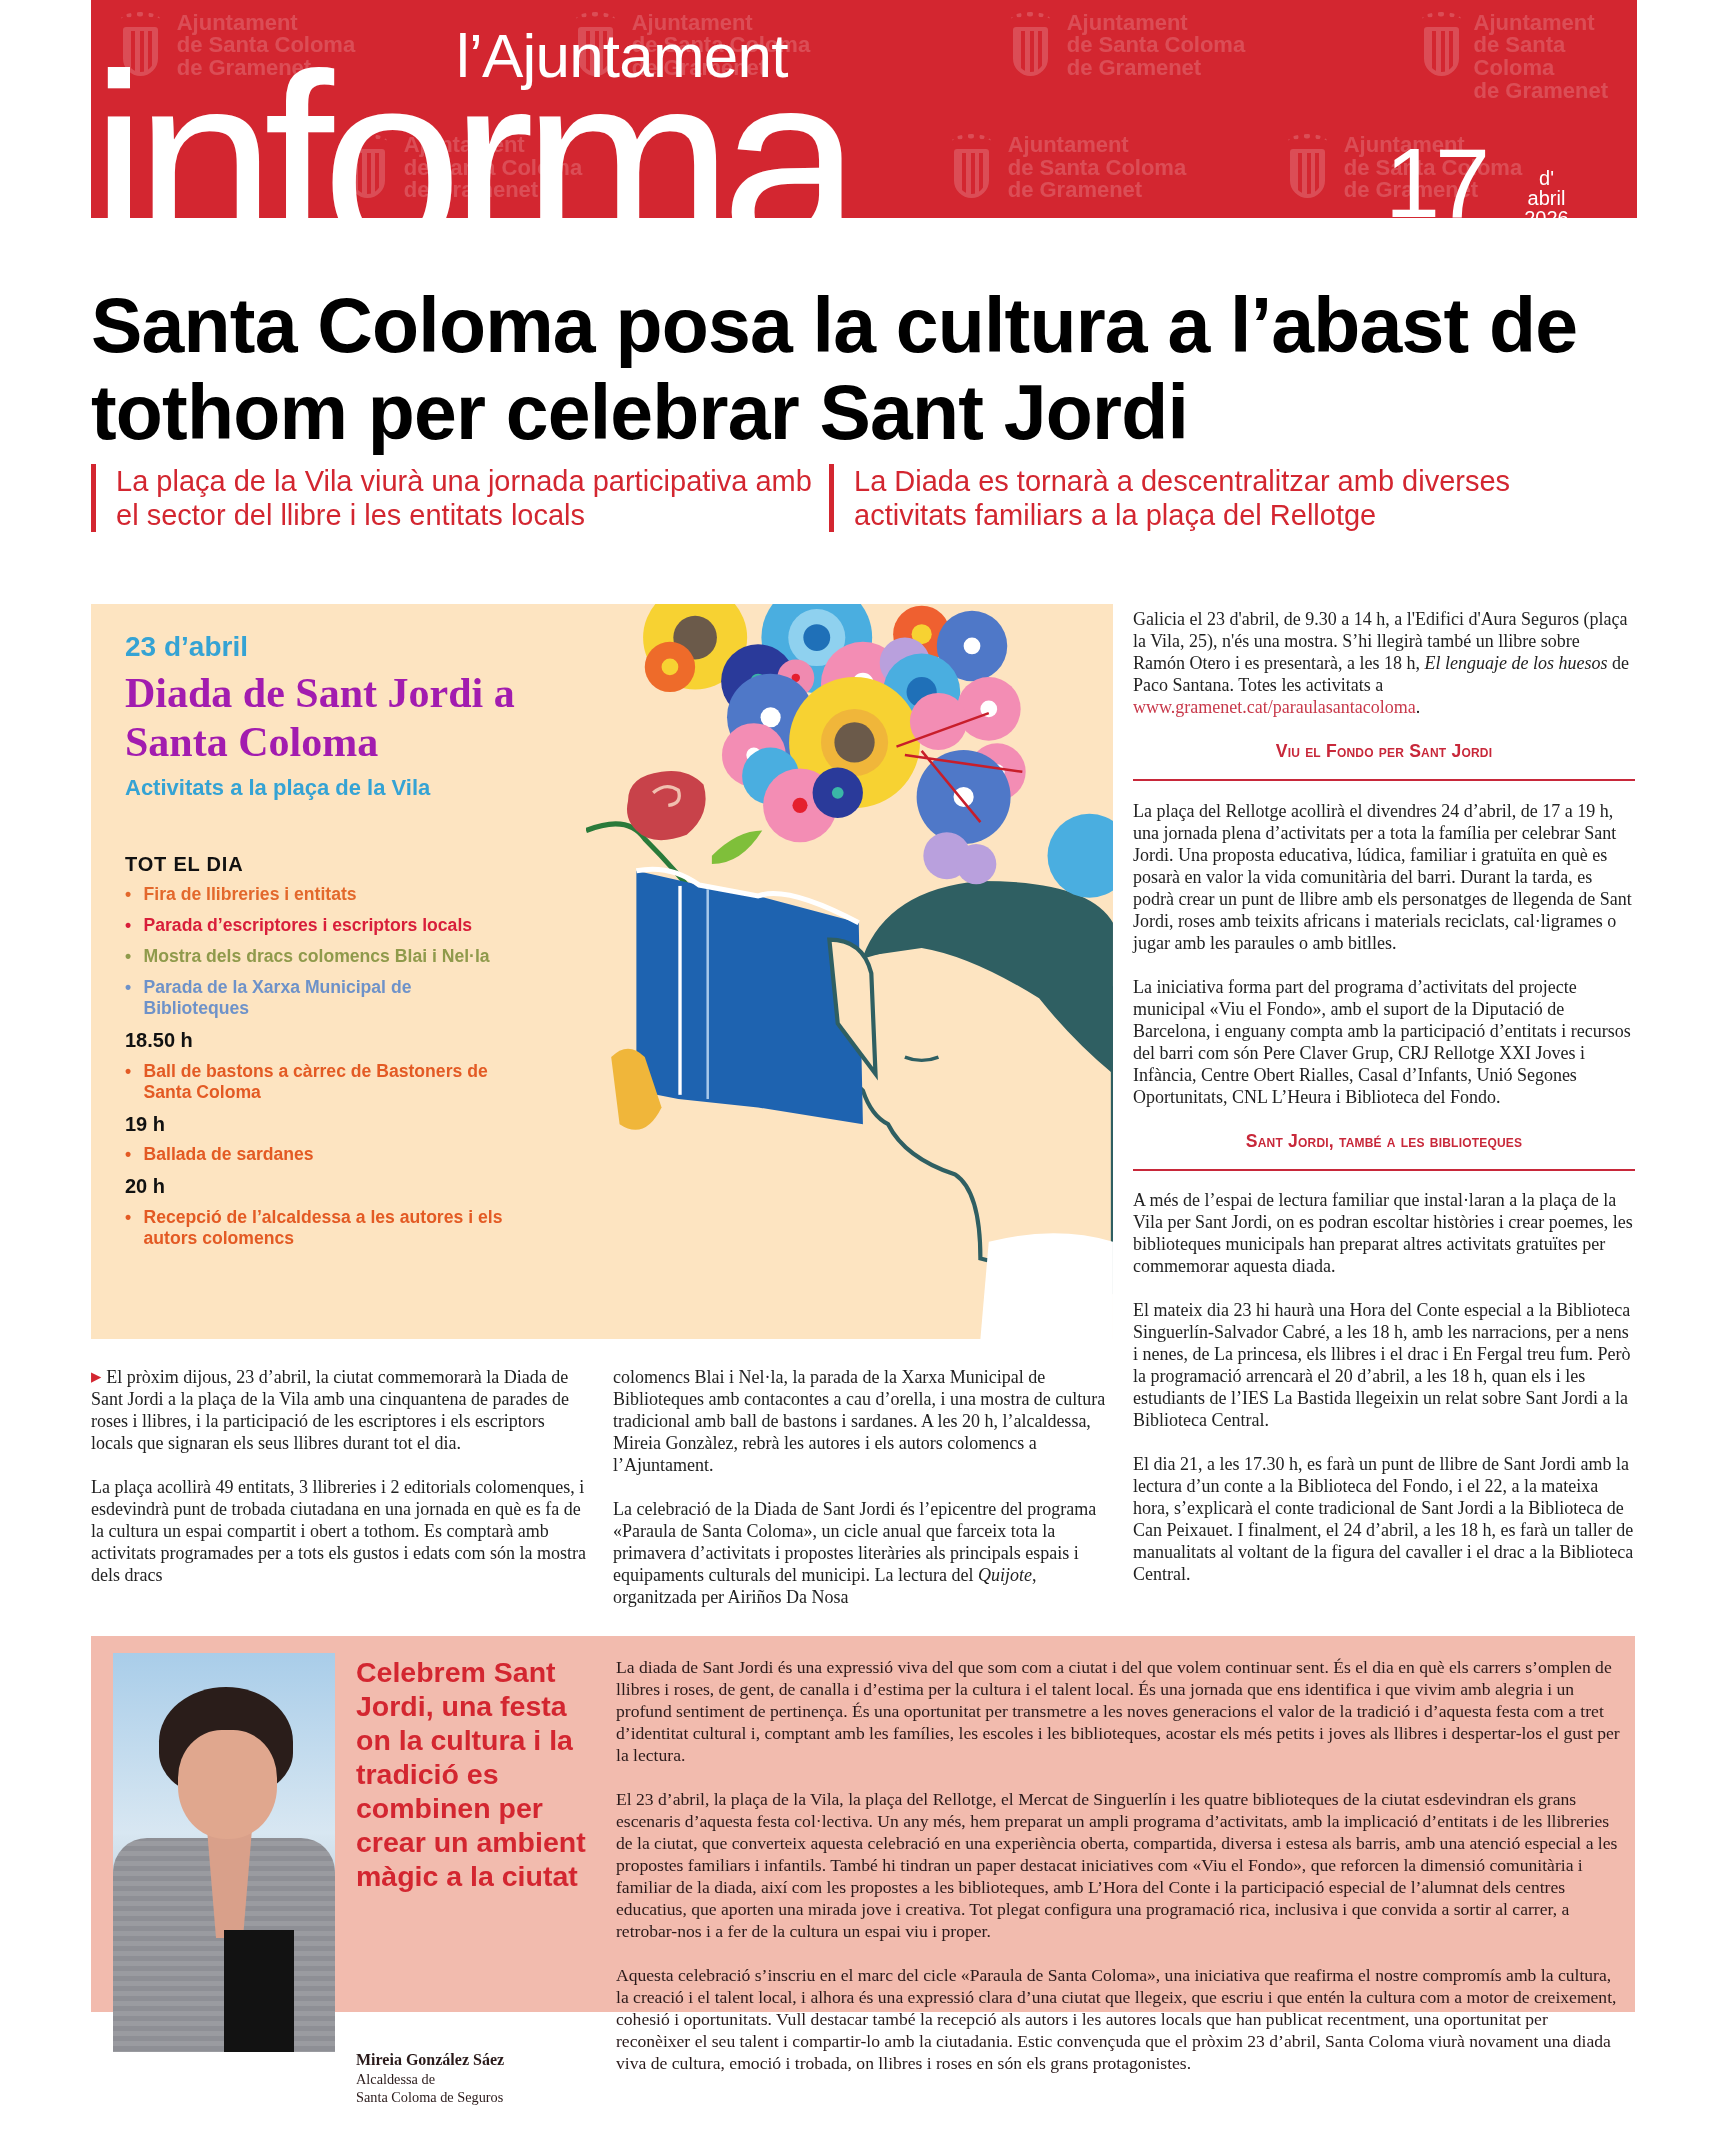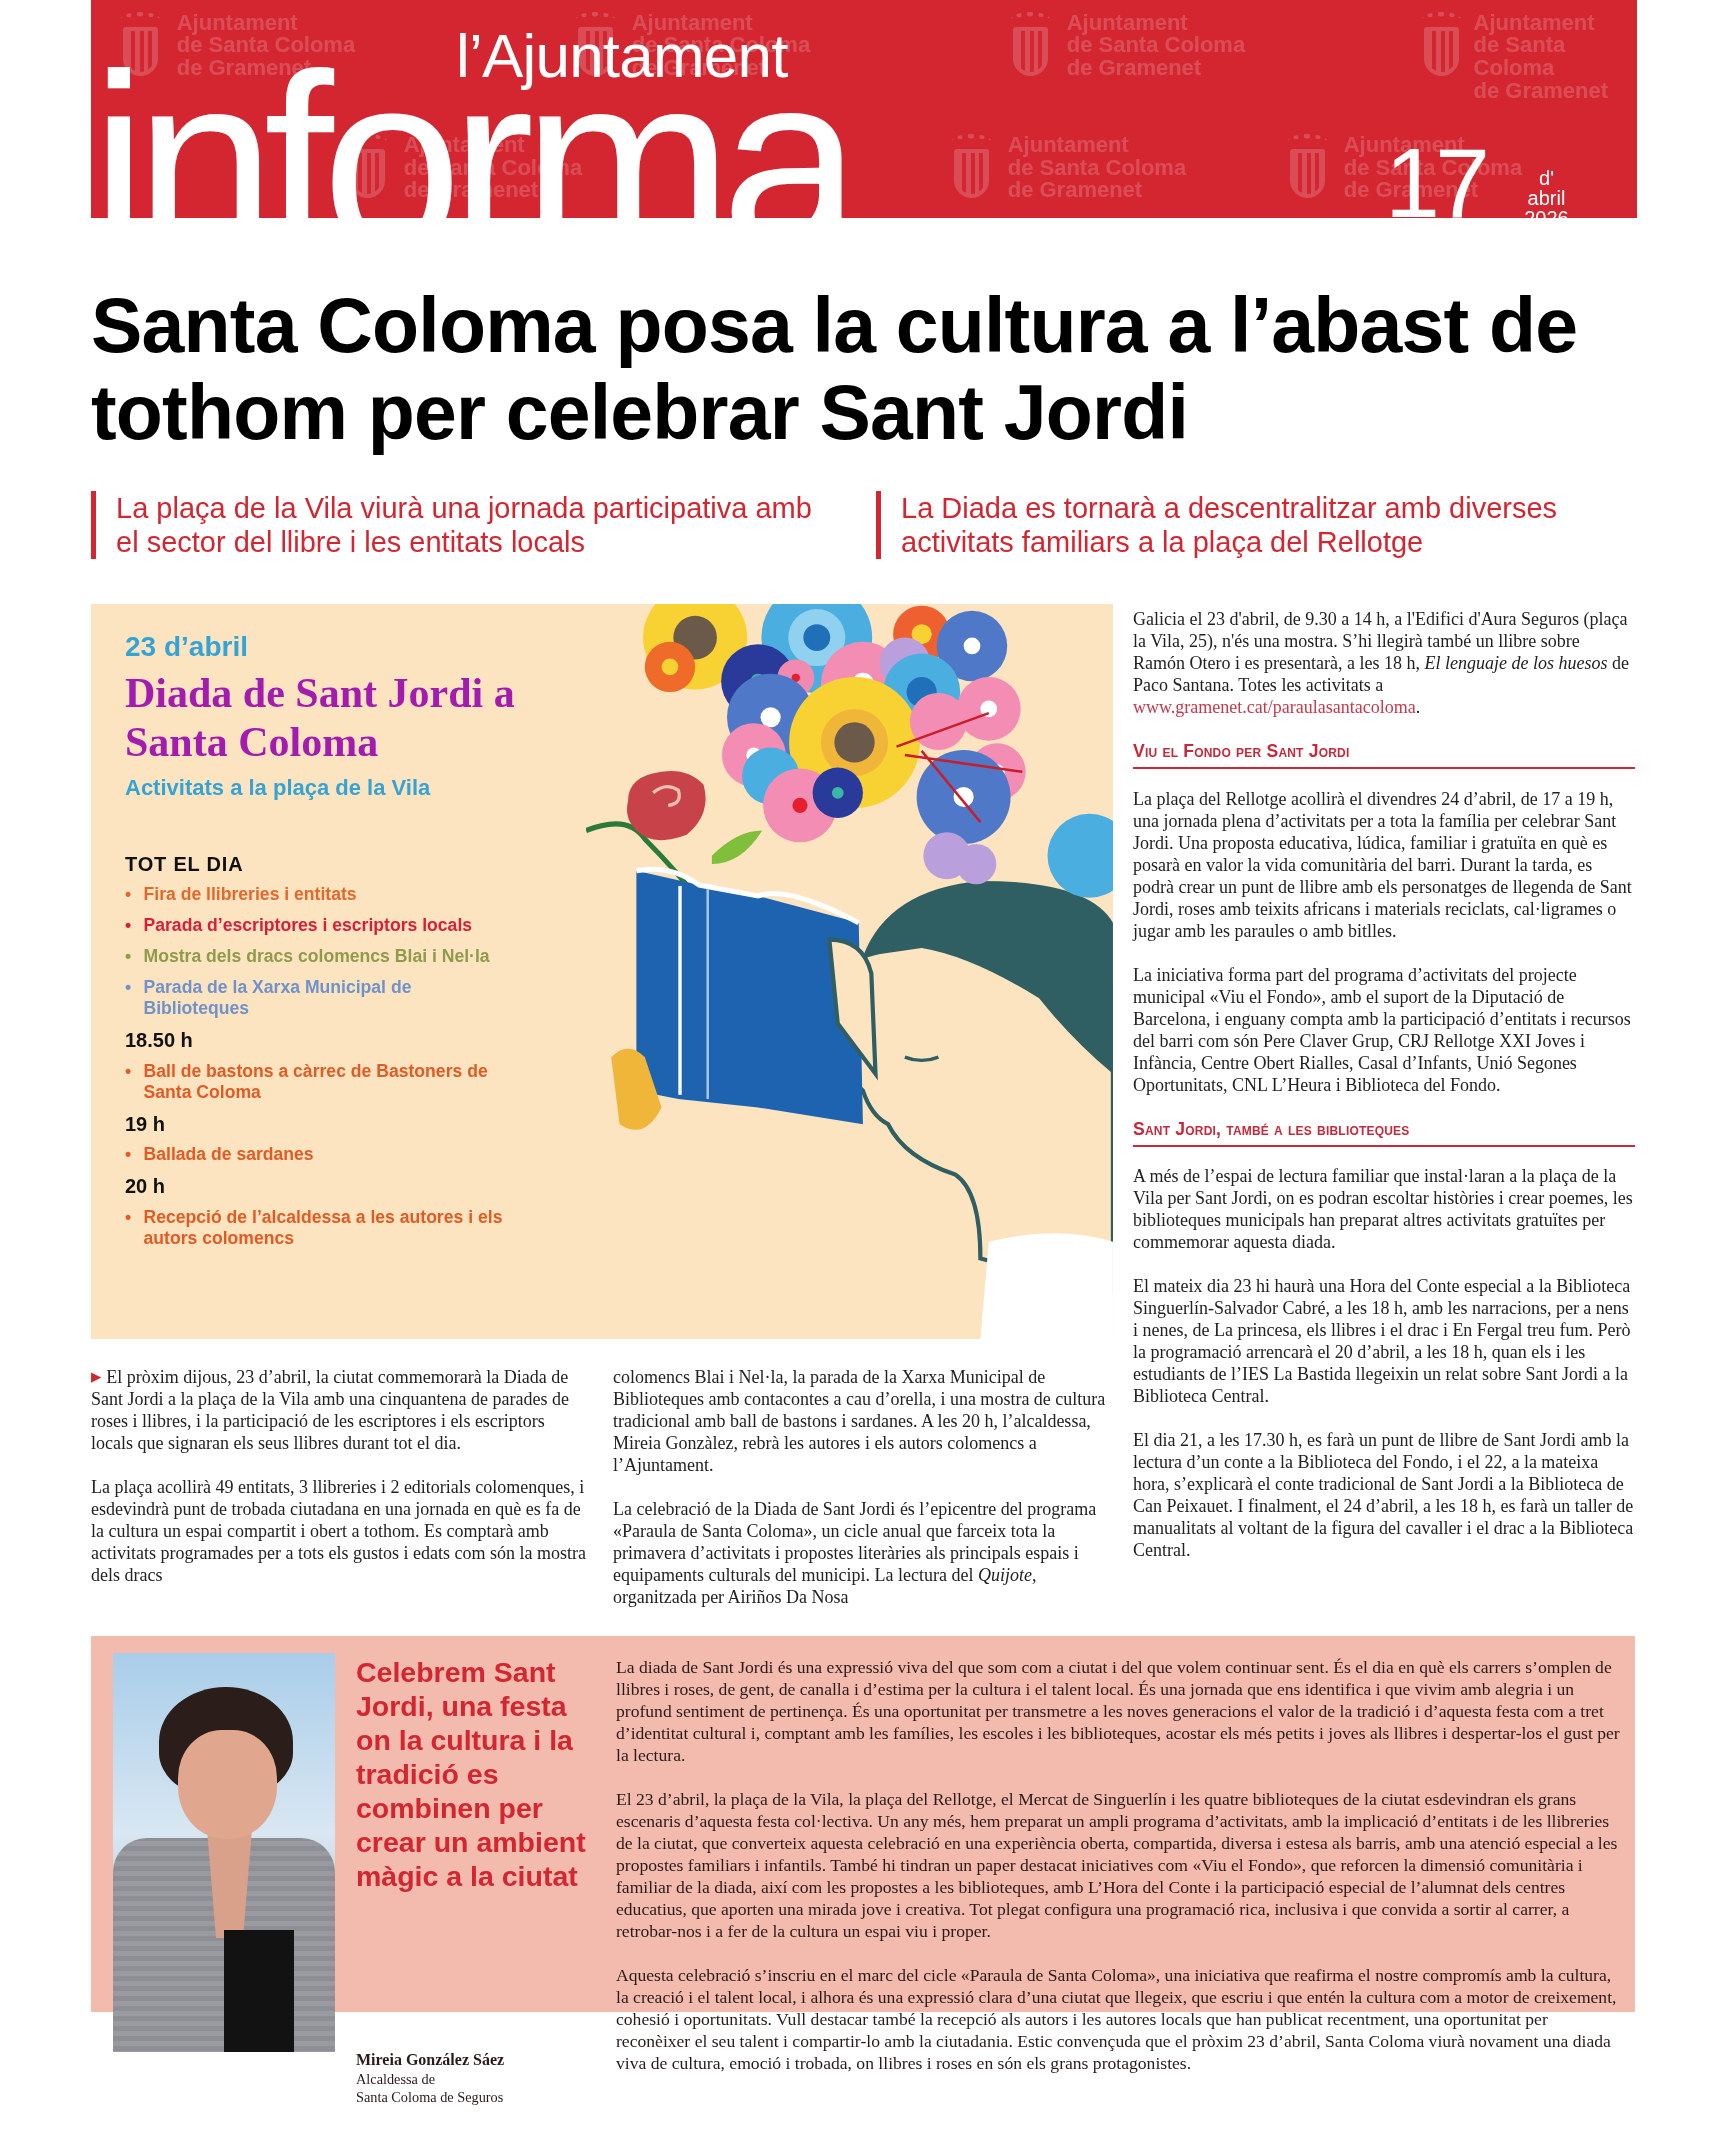--- a/index.html
+++ b/index.html
@@ -15,21 +15,21 @@
      background: repeating-linear-gradient(90deg, #fff 0 4.2px, transparent 4.2px 8.4px); }
   .wm .wm-text { font-family: "Liberation Sans", sans-serif; font-weight: bold; color: #fff; font-size: 22px; line-height: 22.7px; }
   .title-small { position: absolute; left: 365px; top: 25px; font-family: "Liberation Sans", sans-serif; font-size: 62px; color: #fff; letter-spacing: -0.8px; line-height: 1; }
   .title-big { position: absolute; left: 0; top: 37px; font-family: "Liberation Sans", sans-serif; font-size: 252px; color: #fff; letter-spacing: -11.7px; line-height: 1; transform: scaleX(1.0); }
   .issue-num { position: absolute; left: 1294px; top: 133px; font-family: "Liberation Sans", sans-serif; font-size: 99px; color: #fff; letter-spacing: -5px; line-height: 1; }
   .issue-date { position: absolute; left: 1422px; top: 168px; width: 67px; text-align: center; font-family: "Liberation Sans", sans-serif; font-size: 20px; color: #fff; line-height: 20px; }
 
   
   .headline { position: absolute; left: 91px; top: 282px; width: 1544px; font-family: "Liberation Sans", sans-serif; font-weight: bold; font-size: 77px; line-height: 87px; color: #000; letter-spacing: -0.8px; }
 
-  .subheads { position: absolute; left: 91px; top: 491px; width: 1544px; display: flex; gap: 47px; }
+  .subheads { position: absolute; left: 91px; top: 464px; width: 1544px; display: flex; }
   .subhead { border-left: 5px solid #d32630; padding-left: 20px; font-family: "Liberation Sans", sans-serif; font-size: 29px; line-height: 34px; color: #d32630; width: 738px; }
 
   
   .poster { position: absolute; left: 91px; top: 604px; width: 1022px; height: 735px; background: #fde4c1; overflow: hidden; }
   .poster .date { position: absolute; left: 34px; top: 27px; font-family: "Liberation Sans", sans-serif; font-weight: bold; font-size: 28px; color: #35a3d4; }
   .poster .ptitle { position: absolute; left: 34px; top: 65px; font-family: "Liberation Serif", serif; font-weight: bold; font-size: 42px; line-height: 49px; color: #a21caf; width: 470px; }
   .poster .place { position: absolute; left: 34px; top: 171px; font-family: "Liberation Sans", sans-serif; font-weight: bold; font-size: 22px; color: #35a3d4; }
   .prog { position: absolute; left: 34px; top: 242px; width: 386px; font-family: "Liberation Sans", sans-serif; font-weight: bold; }
   .prog .time { font-size: 20px; color: #111; margin: 5px 0 8.4px; }
   .prog .time.first { letter-spacing: 0.8px; margin-top: 7px; }
@@ -39,21 +39,21 @@
   .art { position: absolute; left: 495px; top: 0; width: 527px; height: 735px; }
 
   
   .body-text { font-family: "Liberation Serif", serif; font-size: 18px; line-height: 22px; color: #222; }
   .body-text p { margin-bottom: 22px; }
   .col1 { position: absolute; left: 91px; top: 1366px; width: 495px; }
   .col2 { position: absolute; left: 613px; top: 1366px; width: 495px; }
   .col3 { position: absolute; left: 1133px; top: 608px; width: 502px; }
   .arrow { color: #d32630; font-size: 13.4px; vertical-align: 1.7px; margin-right: 5px; }
   .link { color: #c8384a; text-align: right; }
-  .section-head { font-family: "Liberation Sans", sans-serif; font-weight: bold; color: #c8283a; font-size: 17.6px; letter-spacing: 0.2px; padding-bottom: 5px; border-bottom: 2.5px solid #c8283a; margin: 5px 0 18.5px; font-variant: small-caps; }
+  .section-head { font-family: "Liberation Sans", sans-serif; font-weight: bold; color: #c8283a; font-size: 17.6px; letter-spacing: 0.2px; padding-bottom: 17px; border-bottom: 2.5px solid #c8283a; margin: 5px 0 18.5px; font-variant: small-caps; text-align: center; }
 
   
   .opinion { position: absolute; left: 91px; top: 1636px; width: 1544px; height: 376px; background: #f2bbae; padding-left: 42px; }
   .photo { position: absolute; left: 22px; top: 17px; width: 222px; height: 399px; background: linear-gradient(180deg, #a9cde9 0%, #d8e7f2 45%, #c6d4df 60%); overflow: hidden; }
   .photo .hair { position: absolute; left: 46px; top: 34px; width: 134px; height: 109px; background: #2a1d1a; border-radius: 50% 50% 40% 40%; }
   .photo .face { position: absolute; left: 65px; top: 77px; width: 99px; height: 109px; background: #e0a78e; border-radius: 44% 44% 48% 48%; }
   .photo .jacket { position: absolute; left: 0; top: 185px; width: 222px; height: 218px; background: repeating-linear-gradient(0deg, #9a9ba0 0 5px, #8e8f95 5px 10px); border-radius: 34px 34px 0 0; }
   .photo .neck { position: absolute; left: 94px; top: 176px; width: 45px; height: 109px; background: #d9a08a; clip-path: polygon(0 0,100% 0,80% 100%,20% 100%); }
   .photo .top { position: absolute; left: 111px; top: 277px; width: 70px; height: 126px; background: #121212; }
   .quote { position: absolute; left: 265px; top: 18.5px; width: 243px; font-family: "Liberation Sans", sans-serif; font-weight: bold; font-size: 28.5px; line-height: 34px; color: #d32630; }

